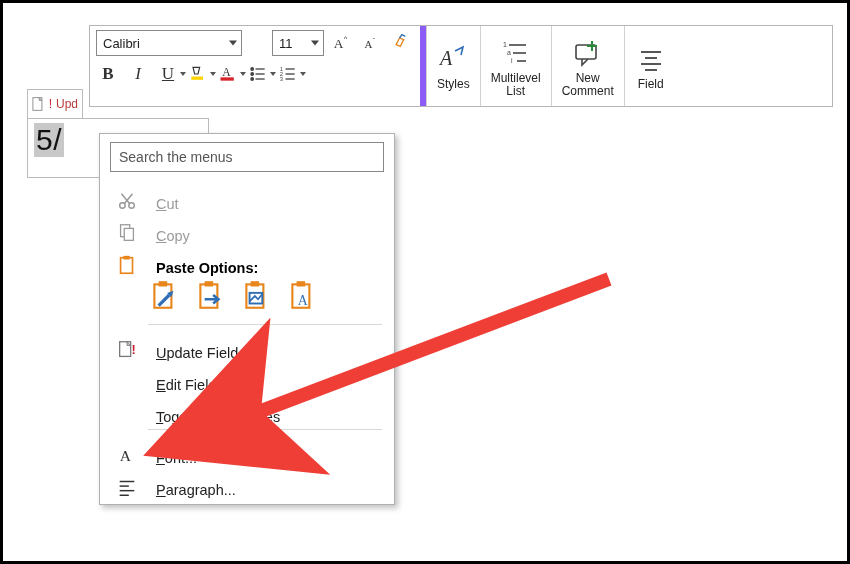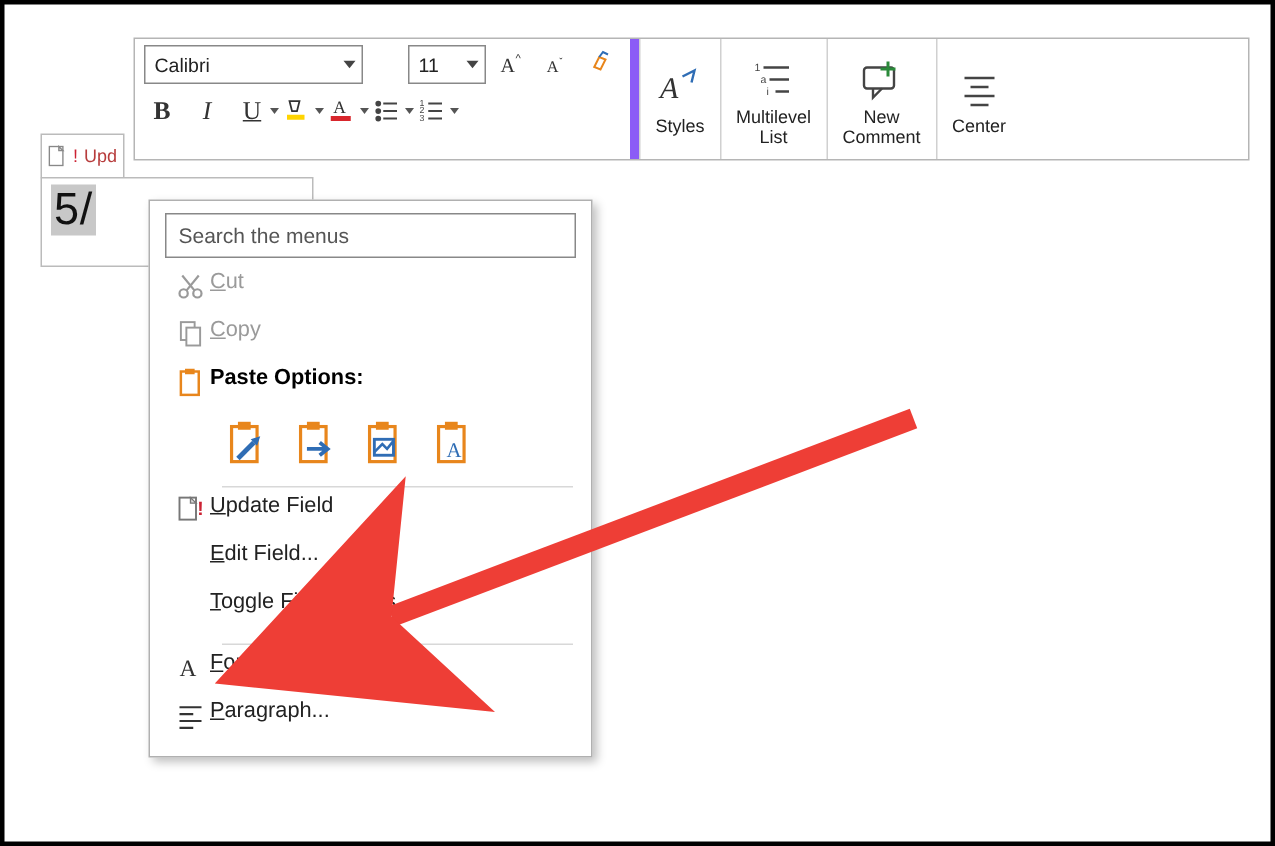--- a/index.html
+++ b/index.html
@@ -137,24 +137,24 @@
   .searchbox {
     margin: 0 10px 8px 10px;
     border: 1px solid #888;
     height: 30px;
     display: flex; align-items: center;
     padding: 0 8px;
     color: #555;
     font-size: 14px;
   }
   .mi {
-    display: flex; align-items: flex-start;
+    display: flex; align-items: flex-end;
     height: 32px;
     padding: 0 12px 0 16px;
-    gap: 2px;
+    gap: 18px;
     font-size: 14.5px;
     cursor: default;
   }
   .mi .mico { width: 22px; height: 22px; display:flex; align-items:center; justify-content:center; flex:0 0 22px;}
   .mi.disabled { color: #9a9a9a; }
   .mi .ul { text-decoration: underline; }
   .mi.heading { font-weight: 700; color:#000; }
   .sep {
     height: 1px;
     background: #d8d8d8;
@@ -287,21 +287,21 @@
 
     <div class="rgroup">
       <div class="big">
         <svg viewBox="0 0 32 32" stroke="#444" stroke-width="1.8">
             <line x1="6" y1="9" x2="26" y2="9"></line>
             <line x1="10" y1="15" x2="22" y2="15"></line>
             <line x1="6" y1="21" x2="26" y2="21"></line>
             <line x1="10" y1="27" x2="22" y2="27"></line>
           </svg>
       </div>
-      <div class="lbl">Center</div>
+      <div class="lbl">Field</div>
     </div>
   </div>
 
   <div class="doc-tab">
     <svg width="14" height="16" viewBox="0 0 14 16">
         <rect x="1" y="1" width="10" height="14" fill="#fff" stroke="#888"></rect>
         <path d="M8 1 L11 4 L8 4 Z" fill="#ddd" stroke="#888"></path>
       </svg>
     <span style="color:#c23">!</span>
     <span>Upd</span>

